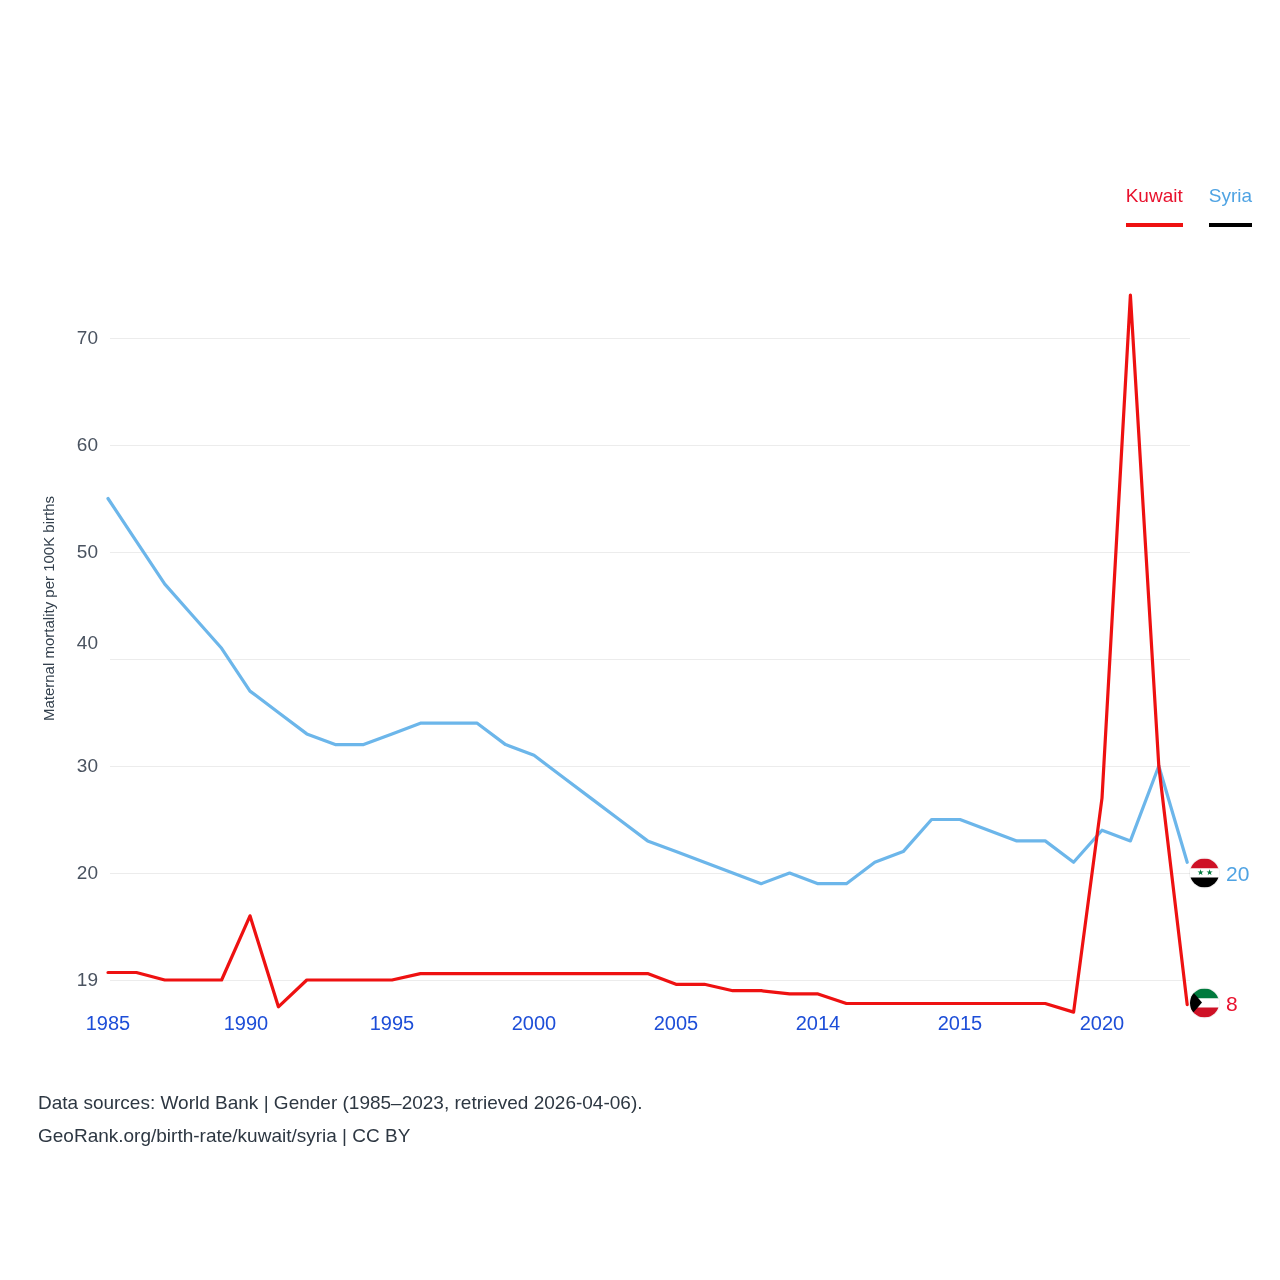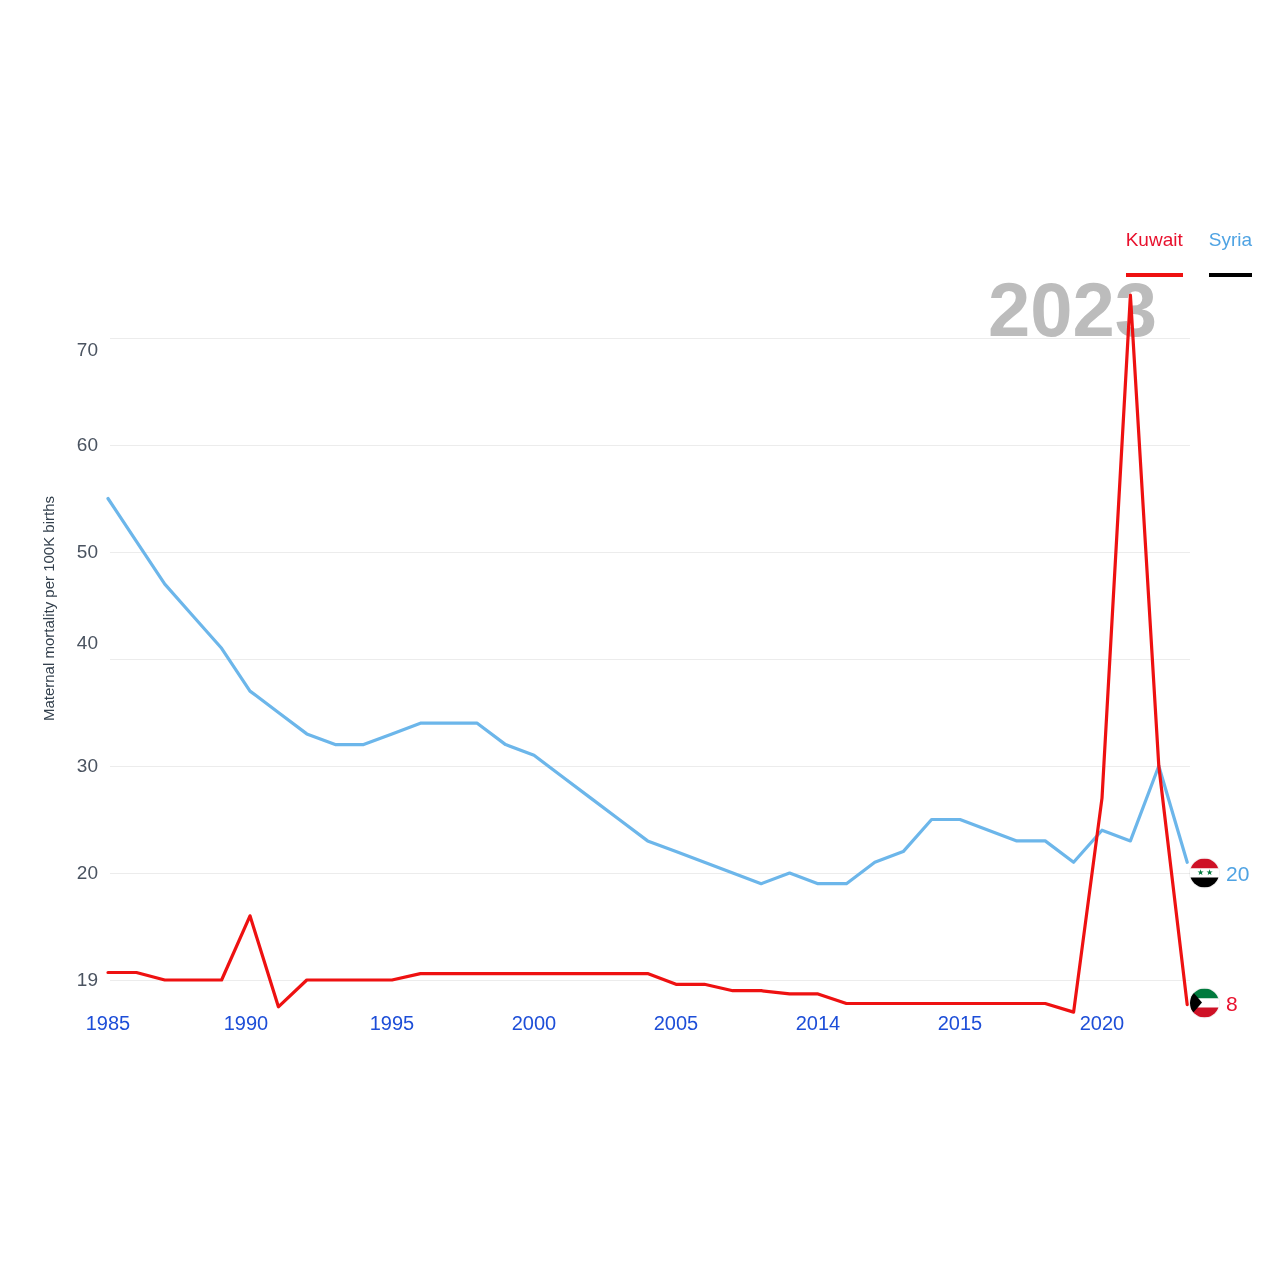--- a/index.html
+++ b/index.html
@@ -34,23 +34,22 @@
   #legend {
     position: absolute;
     right: 28px;
     top: 186px;
     display: flex;
     gap: 26px;
     align-items: flex-start;
   }
   .legend-item {
     font-size: 19px;
-    padding-bottom: 22px;
+    padding-bottom: 16px;
     line-height: 1.1;
-    margin-top: 44px;
   }
   .legend-kuwait {
     color: #e8112d;
     border-bottom: 4px solid #ee1111;
   }
   .legend-syria {
     color: #4fa3e3;
     border-bottom: 4px solid #000000;
   }
   
@@ -160,35 +159,34 @@
 <body>
 
 <div id="page">
 
 
   <div id="legend">
     <span class="legend-item legend-kuwait">Kuwait</span>
     <span class="legend-item legend-syria">Syria</span>
   </div>
 
-  <div id="year-watermark">2023</div>
 
   <div id="y-axis-title">Maternal mortality per 100K births</div>
 
   <div id="plot">
 
     <div class="gridline" style="top:88px"></div>
     <div class="gridline" style="top:195px"></div>
     <div class="gridline" style="top:302px"></div>
     <div class="gridline" style="top:409px"></div>
     <div class="gridline" style="top:516px"></div>
     <div class="gridline" style="top:623px"></div>
     <div class="gridline" style="top:730px"></div>
 
-    <div class="y-label" style="top:100px">70</div>
+    <div class="y-label" style="top:88px">70</div>
     <div class="y-label" style="top:195px">60</div>
     <div class="y-label" style="top:302px">50</div>
     <div class="y-label" style="top:393px">40</div>
     <div class="y-label" style="top:516px">30</div>
     <div class="y-label" style="top:623px">20</div>
     <div class="y-label" style="top:730px">19</div>
 
     <div class="x-label" style="left:8px">1985</div>
     <div class="x-label" style="left:146px">1990</div>
     <div class="x-label" style="left:292px">1995</div>
@@ -218,14 +216,18 @@
       <span class="flag flag-kuwait">
         <span class="k1"></span>
           <span class="k2"></span>
           <span class="k3"></span>
         <span class="ktri"></span>
       </span>
       <span class="end-value val-kuwait">8</span>
     </div>
   </div>
 
+  <div id="footer">
+    <div>Data sources: World Bank | Gender (1985–2023, retrieved 2026-04-06).</div>
+    <div>GeoRank.org/birth-rate/kuwait/syria | CC BY</div>
+  </div>
 
 </div>
 
 </body></html>

